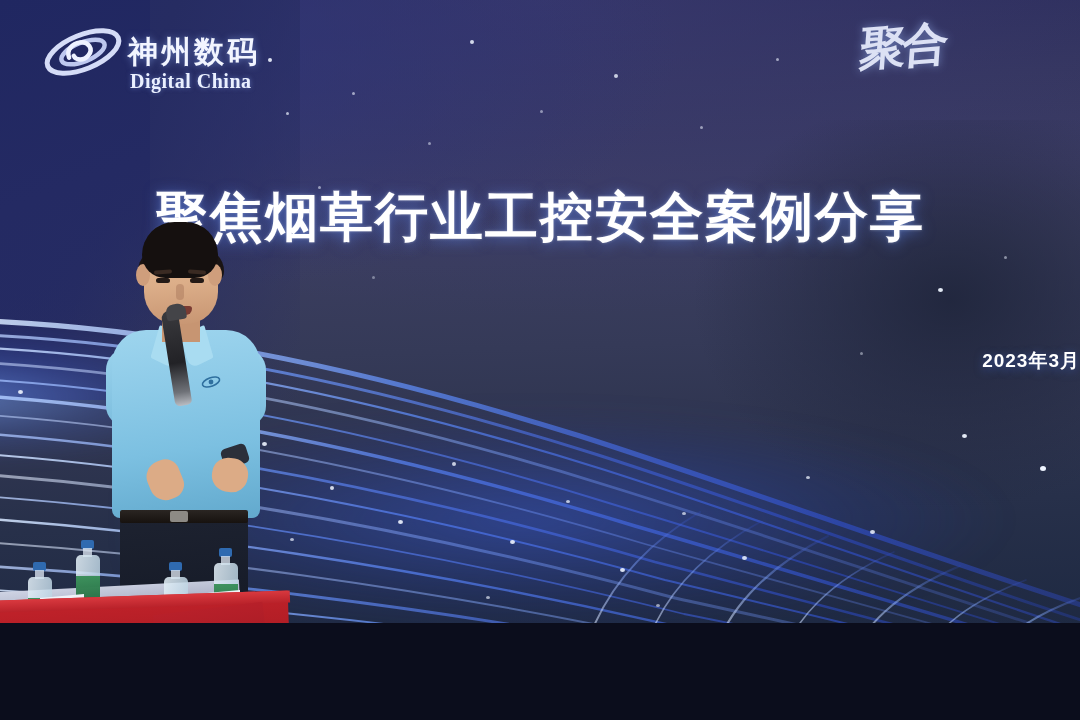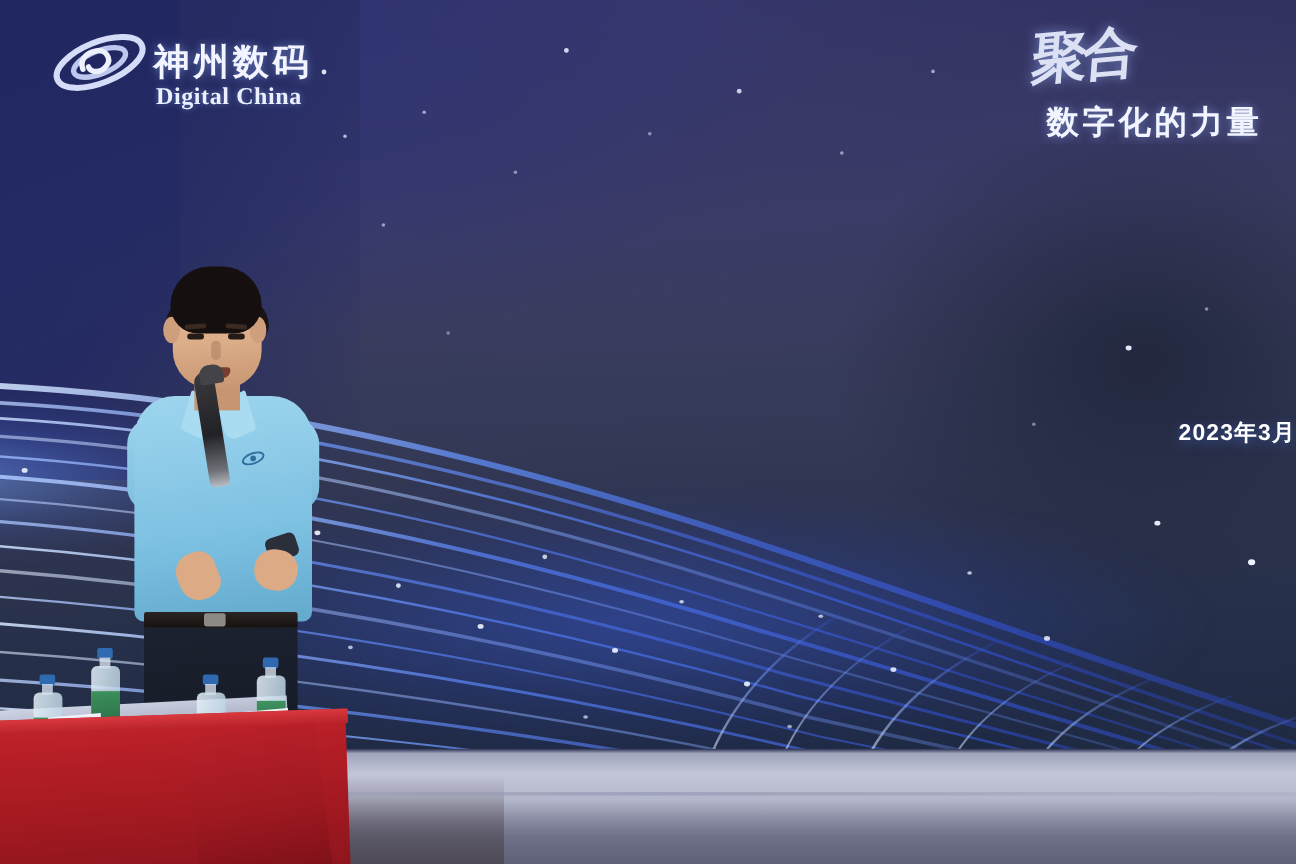--- a/index.html
+++ b/index.html
@@ -1,20 +1,20 @@
 <!DOCTYPE html>
 <html><head>
 <meta charset="utf-8">
 <style>
   html,body{margin:0;padding:0;background:#0b0d1c;}
   body{font-family:"Liberation Sans","DejaVu Sans",sans-serif;}
 
   .stage{
     position:relative;
-    width:1080px;height:720px;
+    width:1080px;height:623px;
     overflow:hidden;
     background:#1a1f3d;
   }
 
   
   .led-screen{
     position:absolute;left:0;top:0;width:1080px;height:628px;
     overflow:hidden;
     background:
       radial-gradient(ellipse 70% 55% at 14% 8%, rgba(46,52,120,.85) 0%, rgba(46,52,120,0) 70%),
@@ -325,23 +325,23 @@
           <ellipse cx="41" cy="30" rx="23" ry="9.5" fill="none" stroke="#cfd9ff" stroke-width="4.5" opacity=".9"></ellipse>
           <path d="M26,30 C26,22 34,18 42,20 C50,22 52,31 45,35 C38,39 31,35 31,30" fill="none" stroke="#eef2ff" stroke-width="4.5" stroke-linecap="round"></path>
         </g>
       </svg>
       <div class="logo-cn">神州数码</div>
       <div class="logo-en">Digital China</div>
     </div>
 
     <div class="logo-right">
       <div class="juhe">聚合</div>
-      <div class="juhe-sub">数字化的力量</div>
-    </div>
-
+    </div>
+
+    <div class="main-title">聚焦烟草行业工控安全案例分享</div>
     <div class="sub-date">2023年3月</div>
   </div>
 
   <div class="floor"></div>
   <div class="floor-dark-l"></div>
   <div class="floor-seam"></div>
 
   <div class="speaker">
     <div class="sp-pants"></div>
     <div class="sp-leg-gap"></div>

